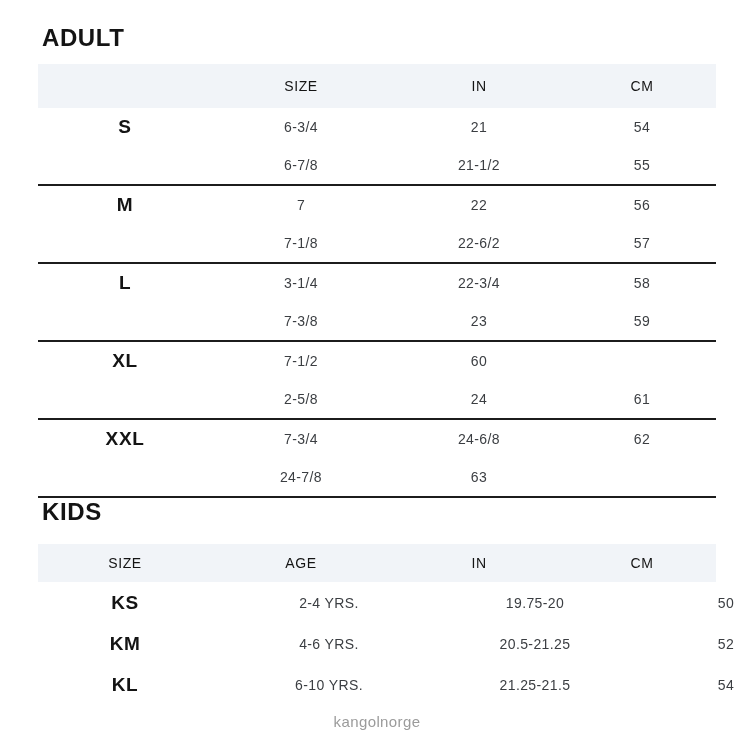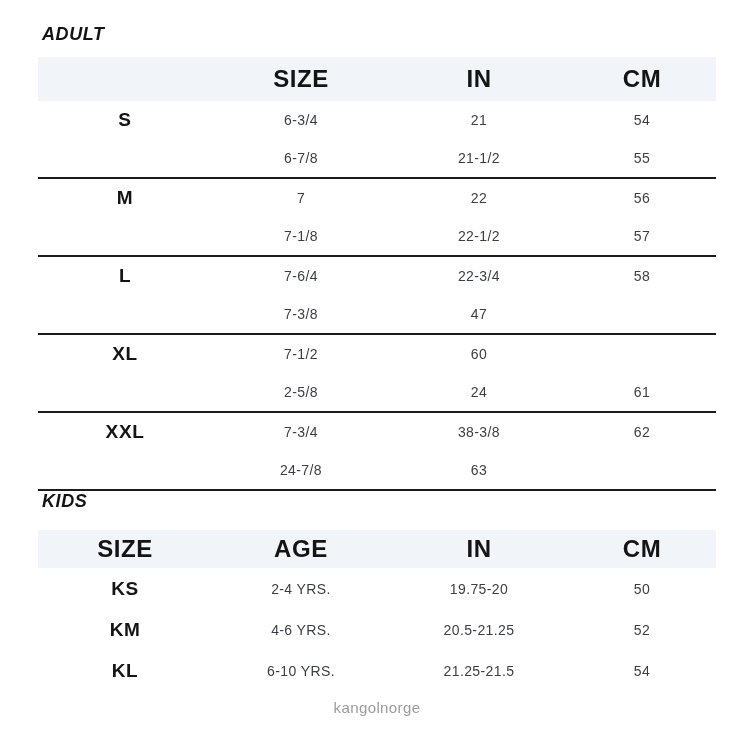--- a/index.html
+++ b/index.html
@@ -8,69 +8,68 @@
     width: 754px;
     height: 754px;
     background: #ffffff;
     font-family: "Liberation Sans", sans-serif;
     color: var(--title-color, #141414);
     overflow: hidden;
   }
   .page { padding: 24px 38px 0 38px; width: 754px; }
 
   .section-title {
-    font-size: 18px;
+    font-size: 24px;
     font-weight: 700;
     letter-spacing: 0.6px;
     margin: 0 0 12px 4px;
     color: var(--title-color, #141414);
-    font-style: italic;
   }
   .section-title.kids { margin-top: 0; margin-bottom: 18px; }
 
   .cols {
     display: grid;
     grid-template-columns: 174px 178px 178px 148px;
   }
   .cell {
     display: flex;
     align-items: center;
     justify-content: center;
     text-align: center;
   }
 
   .band {
     background: var(--band-bg, #f1f4f8);
     height: 44px;
   }
   .band.kids-band { height: 38px; }
   .band .cell {
-    font-weight: 700;
-    font-size: 24px;
+    font-weight: 400;
+    font-size: 14px;
     letter-spacing: 0.6px;
     color: var(--title-color, #141414);
   }
 
   .row { height: 38px; }
   .row .cell {
     font-size: 14px;
     font-weight: 400;
     letter-spacing: 0.4px;
     color: var(--data-color, #3b3e42);
   }
   .row .cell.label {
     font-weight: 700;
     font-size: 19px;
     letter-spacing: 0.6px;
     color: var(--title-color, #141414);
   }
 
   .group { border-bottom: 2px solid var(--line-color, #1c1c1c); }
 
-  .kids-table .row { height: 41px; }
+  .kids-table .row { height: 41px; gap: 28px; }
 
   .footer {
     margin-top: 8px;
     text-align: center;
     width: 678px;
   }
   .footer span {
     font-size: 15px;
     letter-spacing: 0.4px;
     color: var(--footer-color, #9b9b9b);
@@ -109,36 +108,37 @@
     <div class="group">
       <div class="row cols">
         <div class="cell label">M</div>
         <div class="cell">7</div>
         <div class="cell">22</div>
         <div class="cell">56</div>
       </div>
       <div class="row cols">
         <div class="cell label"></div>
         <div class="cell">7-1/8</div>
-        <div class="cell">22-1/2</div>
+        <div class="cell">22-6/2</div>
         <div class="cell">57</div>
       </div>
     </div>
 
     <div class="group">
       <div class="row cols">
         <div class="cell label">L</div>
-        <div class="cell">7-6/4</div>
+        <div class="cell">3-1/4</div>
         <div class="cell">22-3/4</div>
         <div class="cell">58</div>
       </div>
       <div class="row cols">
         <div class="cell label"></div>
         <div class="cell">7-3/8</div>
-        <div class="cell">47</div>
+        <div class="cell">23</div>
+        <div class="cell">59</div>
       </div>
     </div>
 
     <div class="group">
       <div class="row cols">
         <div class="cell label">XL</div>
         <div class="cell">7-1/2</div>
         <div class="cell">60</div>
       </div>
       <div class="row cols">
@@ -146,21 +146,21 @@
         <div class="cell">2-5/8</div>
         <div class="cell">24</div>
         <div class="cell">61</div>
       </div>
     </div>
 
     <div class="group">
       <div class="row cols">
         <div class="cell label">XXL</div>
         <div class="cell">7-3/4</div>
-        <div class="cell">38-3/8</div>
+        <div class="cell">24-6/8</div>
         <div class="cell">62</div>
       </div>
       <div class="row cols">
         <div class="cell label"></div>
         <div class="cell">24-7/8</div>
         <div class="cell">63</div>
       </div>
     </div>
   </section>
 

